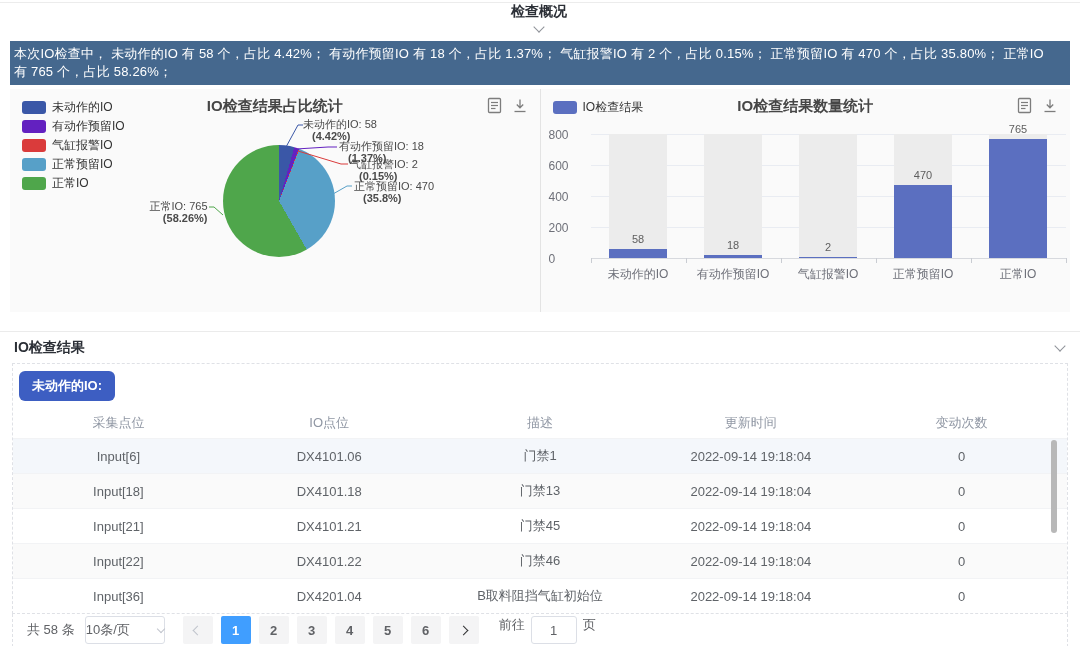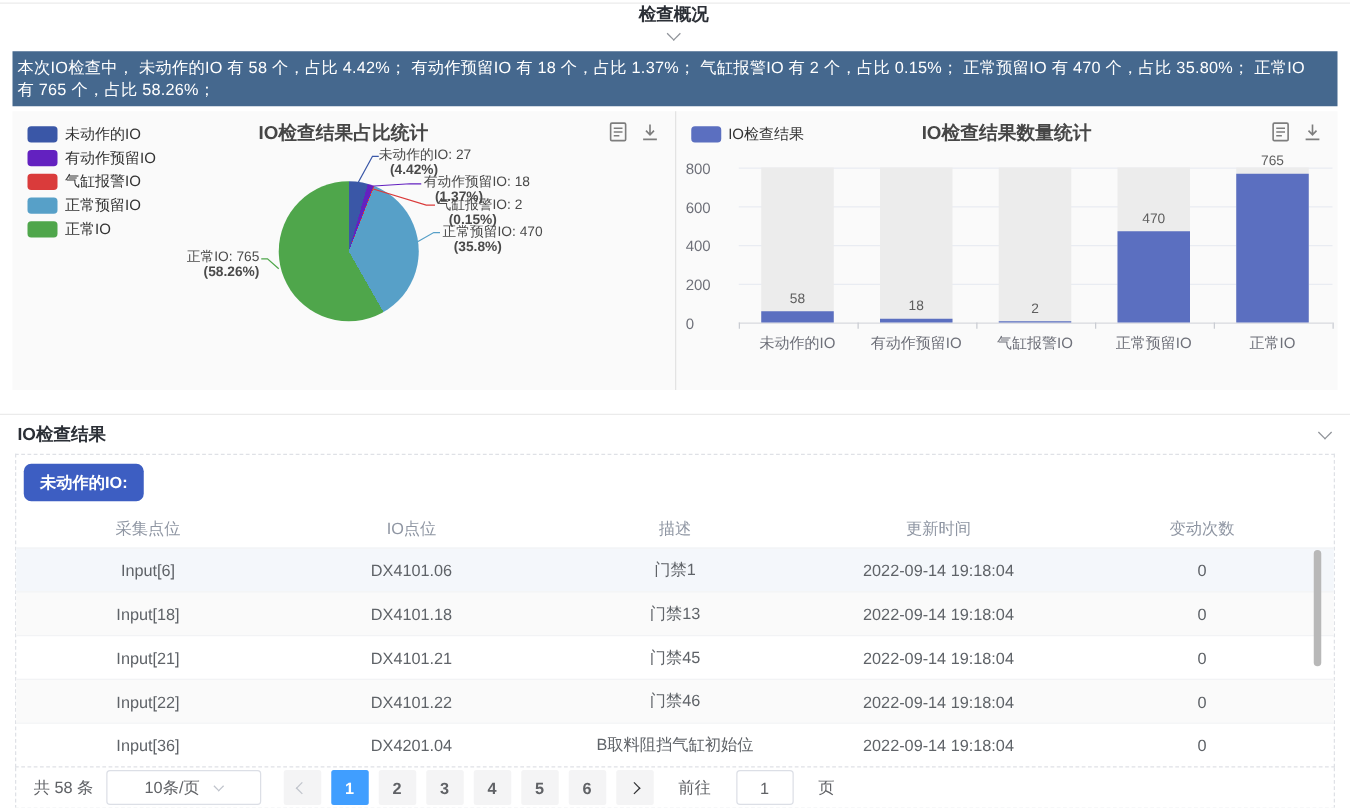--- a/index.html
+++ b/index.html
@@ -62,33 +62,33 @@
   .tbody-row { height:35px; border-top:1px solid #f2f3f5; }
   .tbody-row .cell { font-size:13px; color:#5f6368; }
   .tbody-row.hovered { background:#f4f7fb; }
   .tbody-row.striped { background:#fafafa; }
   .scroll-thumb { position:absolute; width:6px; border-radius:3px; background:#b8b8b8; right:10px; cursor:pointer; }
 
   
   .pager-box { margin:0 12px; border:1px dashed #dfe1e6; border-top:none; height:33px;
     display:flex; align-items:center; padding-left:4px; font-size:13px; color:#606266; }
   .pager-total { margin:0 10px; }
-  .size-select { width:124px; height:28px; border:1px solid #dcdfe6; border-radius:3px;
-    display:flex; align-items:center; justify-content:center; gap:12px; cursor:pointer; color:#606266; }
+  .size-select { width:80px; height:28px; border:1px solid #dcdfe6; border-radius:3px;
+    display:flex; align-items:center; justify-content:space-between; gap:12px; cursor:pointer; color:#606266; }
   .size-select .chev { width:6px; height:6px; border-color:#c0c4cc; margin-top:-2px; }
   .pg-btn { min-width:30px; height:28px; margin:0 4px; border-radius:2px; background:#f4f4f5;
     display:flex; align-items:center; justify-content:center; font-size:13px; font-weight:bold;
     color:#606266; cursor:pointer; }
   .pg-btn.active { background:#409eff; color:#fff; }
   .pg-nav { margin:0 4px; }
   .pg-nav .chev { width:7px; height:7px; margin-top:0; }
   .pg-nav.prev { margin-left:18px; }
   .pg-nav.prev .chev { transform:rotate(135deg); border-color:#c0c4cc; }
   .pg-nav.next .chev { transform:rotate(-45deg); border-color:#303133; }
-  .goto { display:flex; align-items:center; margin-left:16px; gap:20px; }
+  .goto { display:flex; align-items:flex-start; margin-left:16px; gap:6px; }
   .goto input { width:46px; height:28px; border:1px solid #dcdfe6; border-radius:3px;
     text-align:center; font-size:13px; color:#606266; outline:none;
     font-family:"Liberation Sans",sans-serif; }
 </style>
 </head>
 <body>
 
 <div class="top-line"></div>
 
 <div class="collapse-header h1">
@@ -139,21 +139,21 @@
     <div class="pie" id="pie" style="background: conic-gradient(rgb(58, 87, 167) 0%, rgb(58, 87, 167) 4.41736%, rgb(99, 33, 192) 4.41736%, rgb(99, 33, 192) 5.78827%, rgb(218, 59, 59) 5.78827%, rgb(218, 59, 59) 5.94059%, rgb(87, 160, 200) 5.94059%, rgb(87, 160, 200) 41.7365%, rgb(79, 166, 75) 41.7365%, rgb(79, 166, 75) 100%); left: 213px; top: 56px; width: 112px; height: 112px;"></div>
     <svg class="leader-svg" id="pie-leaders" width="529" height="223">
         <polyline points="276,58 288,36 293,36" fill="none" stroke="#3A57A7" stroke-width="1"></polyline>
         <polyline points="286,60 318,58 327,58" fill="none" stroke="#6321C0" stroke-width="1"></polyline>
         <polyline points="288,62 331,75 338,75" fill="none" stroke="#DA3B3B" stroke-width="1"></polyline>
         <polyline points="323,105 337,97 342,97" fill="none" stroke="#57A0C8" stroke-width="1"></polyline>
         <polyline points="213,126 204,118 199,118" fill="none" stroke="#4FA64B" stroke-width="1"></polyline>
       </svg>
     <div id="pie-labels">
         <div class="pie-label" style="left: 293px; top: 29px;">
-          <div>未动作的IO: 27</div>
+          <div>未动作的IO: 58</div>
           <div class="l2">(4.42%)</div>
         </div>
         <div class="pie-label" style="left: 329px; top: 51px;">
           <div>有动作预留IO: 18</div>
           <div class="l2">(1.37%)</div>
         </div>
         <div class="pie-label" style="left: 340px; top: 69px;">
           <div>气缸报警IO: 2</div>
           <div class="l2">(0.15%)</div>
         </div>

